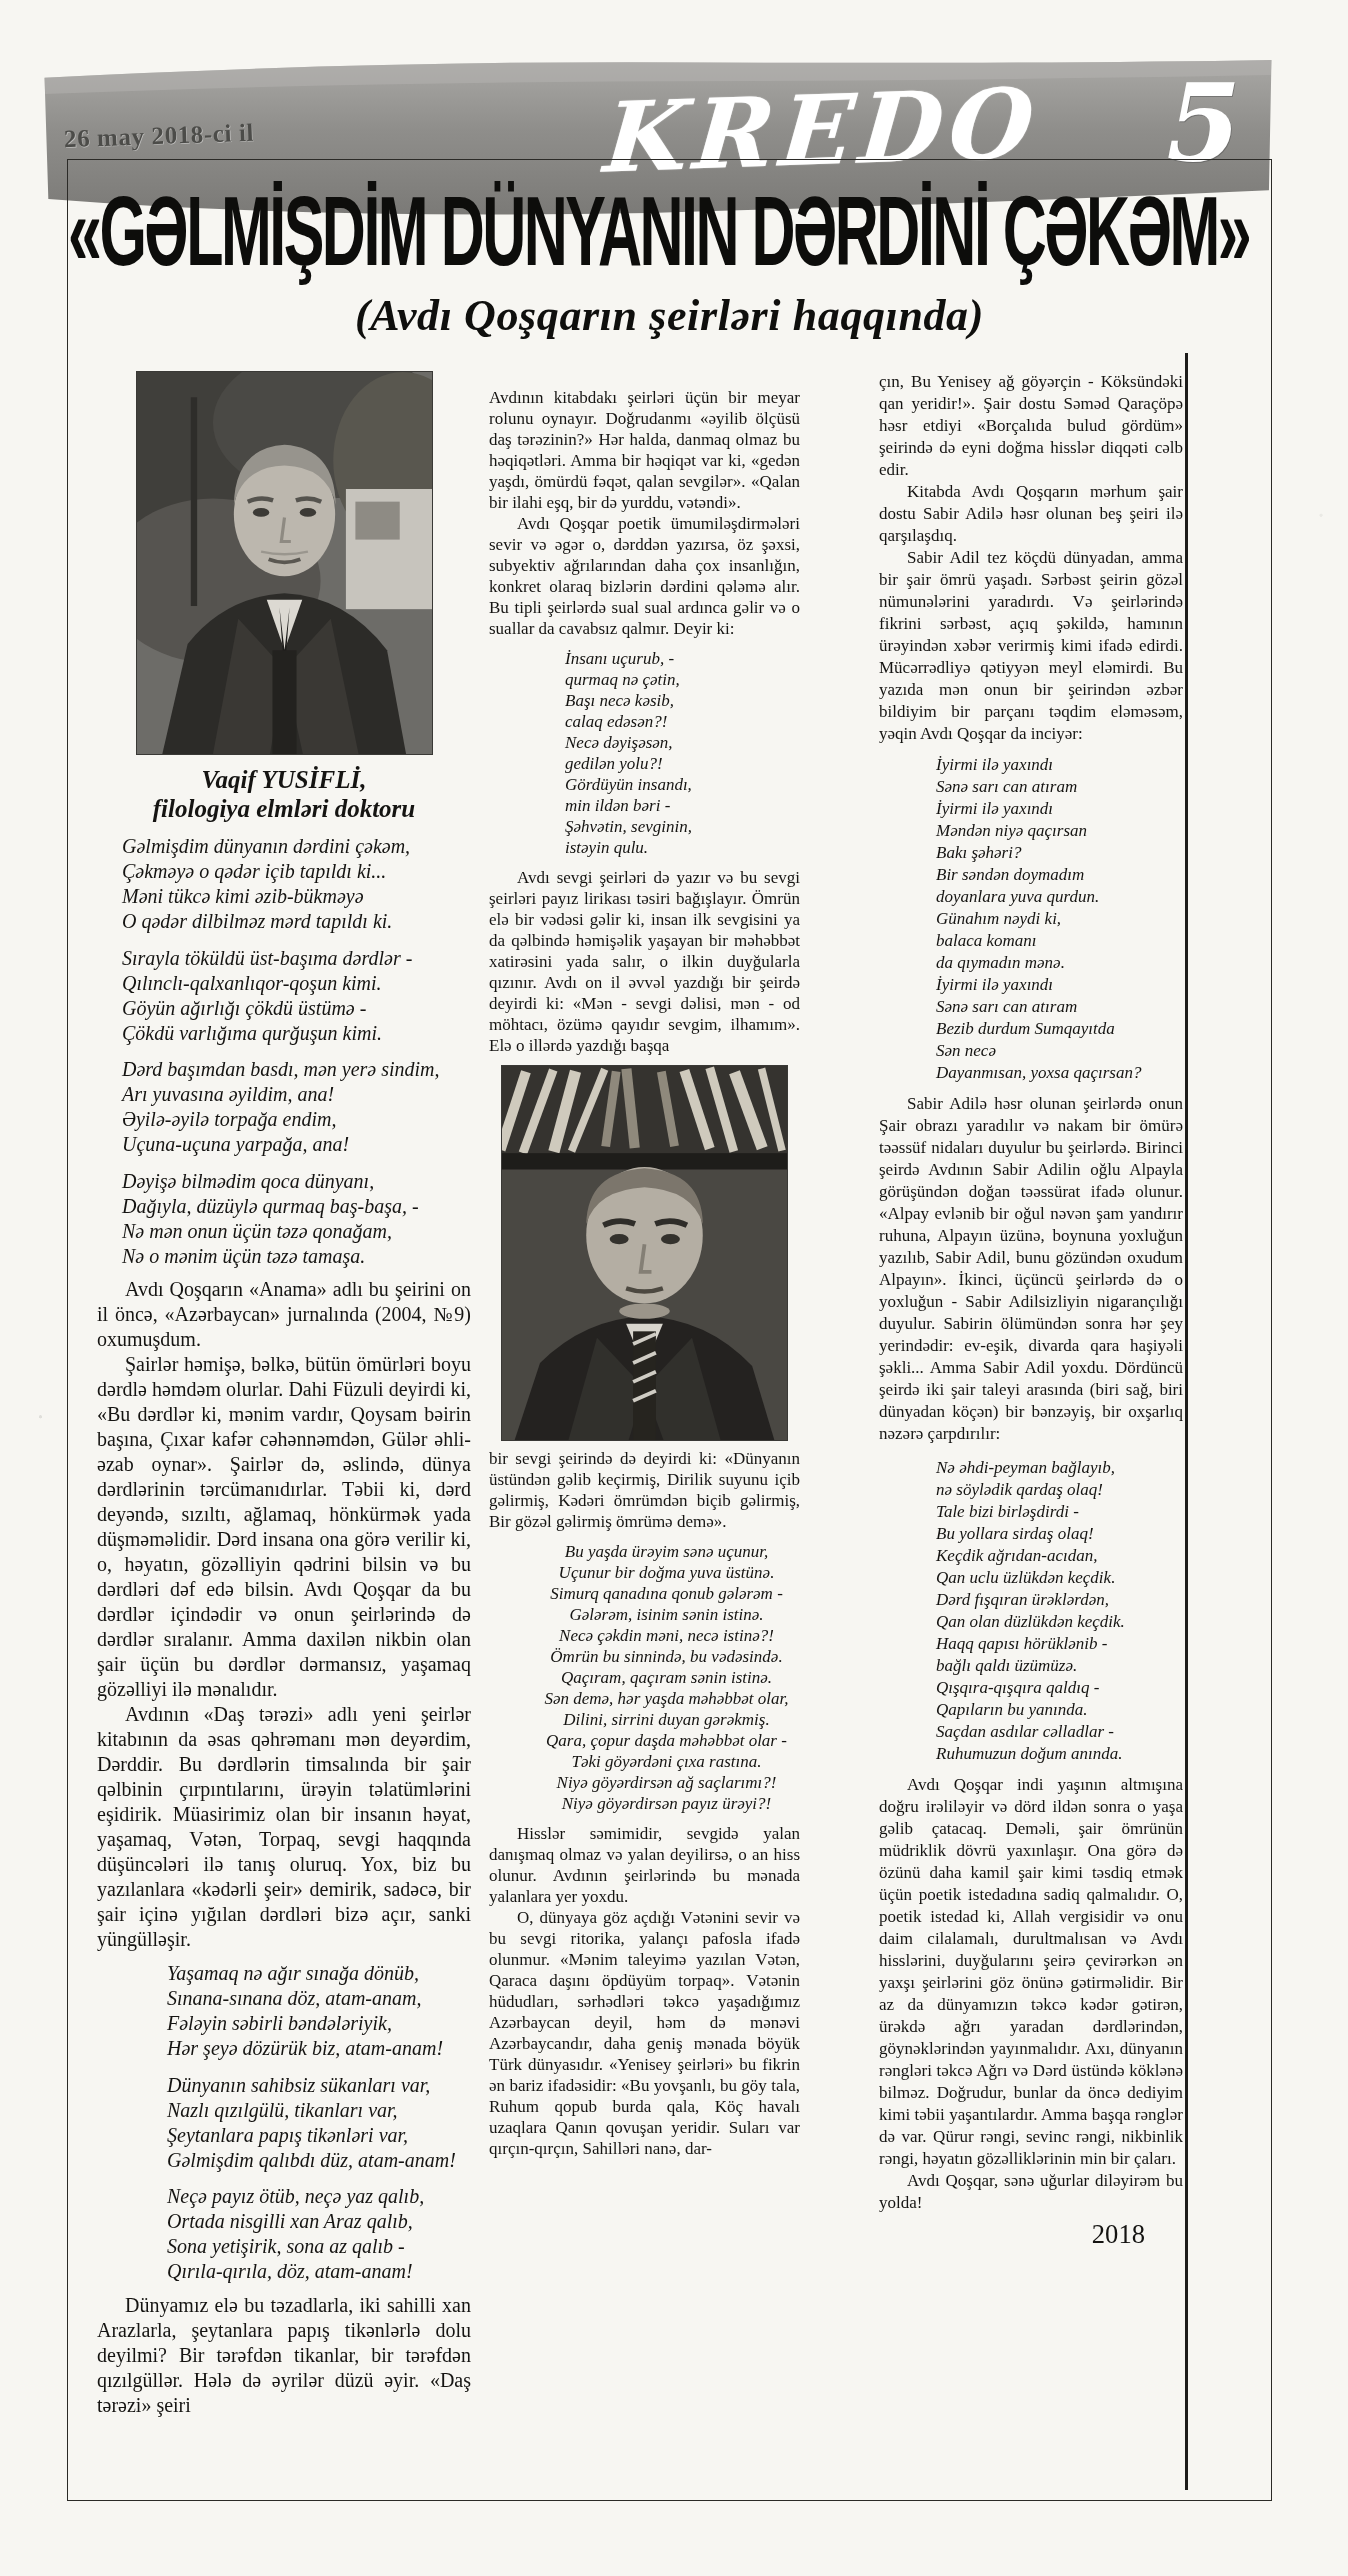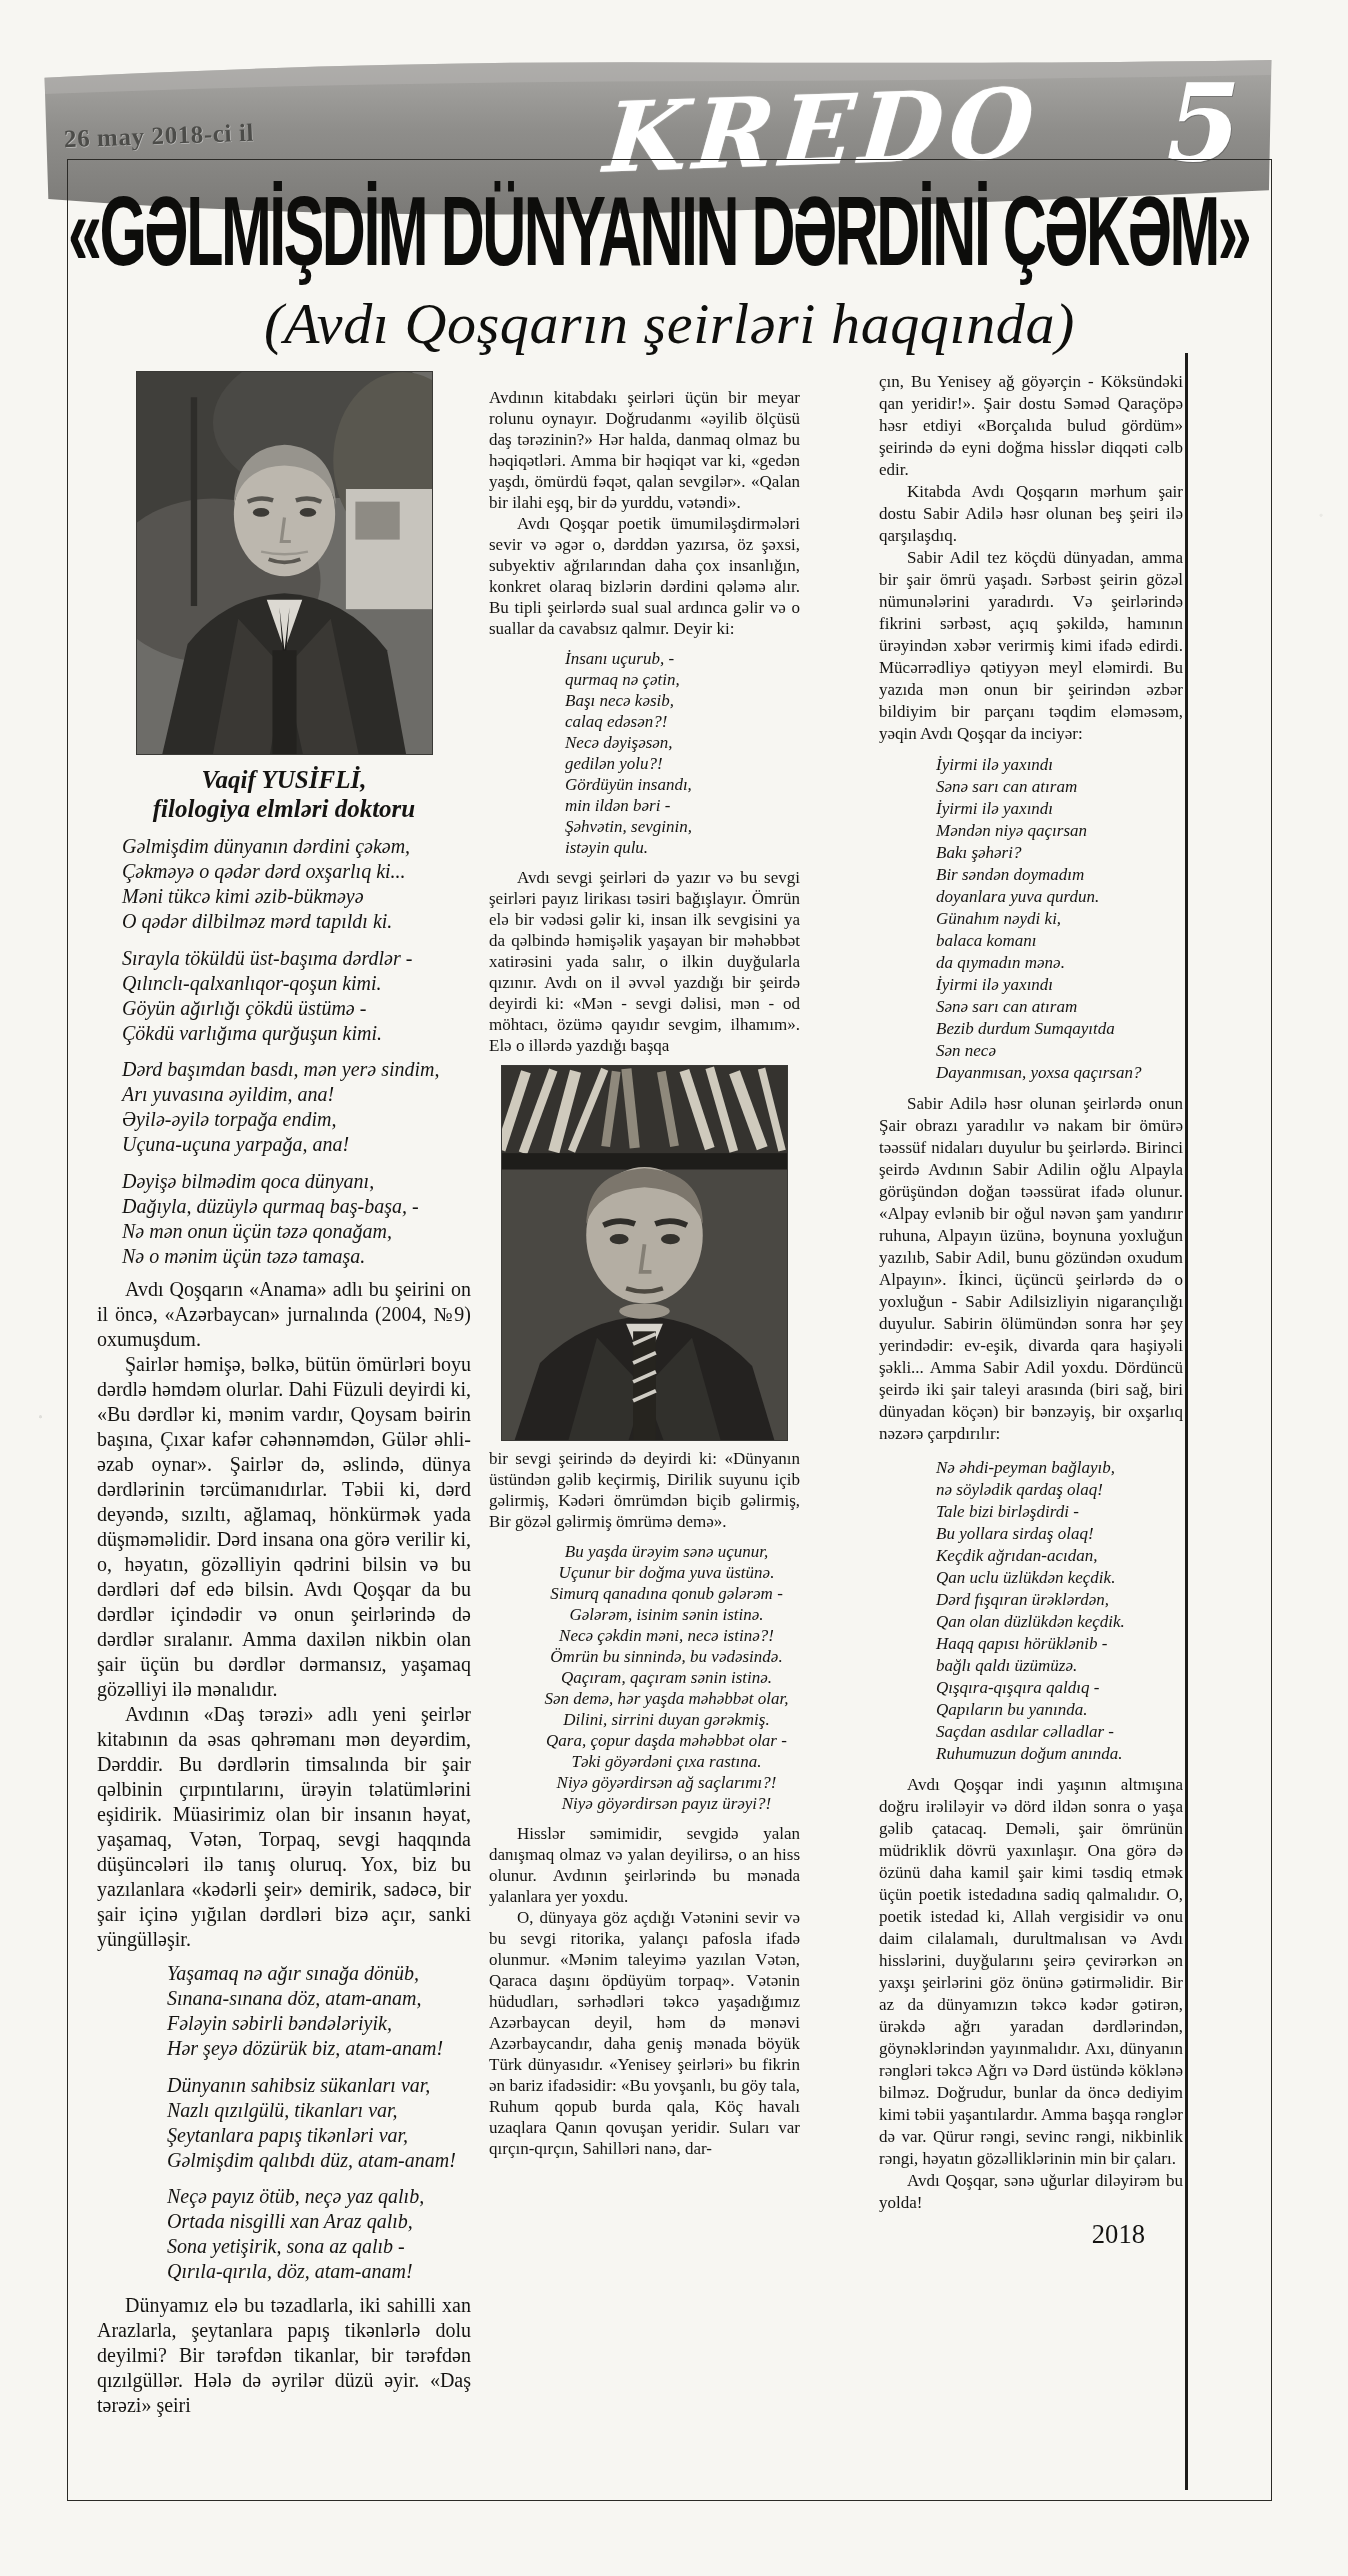--- a/index.html
+++ b/index.html
@@ -22,21 +22,21 @@
             font-style:italic;font-weight:bold;font-size:107px;color:#ffffff;
             text-shadow:0.6px 1.3px 0 rgba(80,80,80,.5);}
   
   .article{position:absolute;left:67px;top:159px;width:1203px;height:2340px;
            border:1.9px solid #2b2a27;}
   .headline{position:absolute;top:14px;left:0;width:100%;white-space:nowrap;}
   .headline span{display:inline-block;transform:scaleY(1.62);transform-origin:top;
                  font-family:"Liberation Sans",sans-serif;font-weight:bold;
                  font-size:61px;letter-spacing:-2.5px;color:#0d0d0b;}
   .subtitle{position:absolute;top:130px;left:0;width:100%;text-align:center;
-            font-style:italic;font-weight:normal;font-size:58px;letter-spacing:0.6px;
+            font-style:italic;font-weight:bold;font-size:44px;letter-spacing:0.6px;
             color:#0f0f0d;white-space:nowrap;}
   .divider{position:absolute;left:1117px;top:193px;width:2.5px;height:2137px;background:#1d1c1a;}
   
   .col{position:absolute;top:211px;height:2115px;overflow:hidden;text-align:justify;}
   .col-1{left:29px;width:374px;font-size:20px;line-height:25px;}
   .col-2{left:421px;width:311px;font-size:17px;line-height:21px;margin-top:16px;}
   .col-3{left:811px;width:304px;font-size:17px;line-height:22px;}
   .para{margin:0;text-indent:28px;}
   .para.noindent{text-indent:0;}
   .poem{font-style:italic;margin:8.9px 0;text-align:left;}
@@ -105,21 +105,21 @@
       <path d="M208,296 Q233,306 258,296" stroke="#5a5751" stroke-width="6" fill="none"></path>
       <path d="M196,284 Q233,292 270,284" stroke="#9a968e" stroke-width="4" fill="none"></path>
     </svg>
   </div>
         <div class="caption">
           <div>Vaqif YUSİFLİ,</div>
           <div>filologiya elmləri doktoru</div>
         </div>
         <div class="poem" style="padding-left: 25px;">
           <div>Gəlmişdim dünyanın dərdini çəkəm,</div>
-          <div>Çəkməyə o qədər dərd oxşarlıq ki...</div>
+          <div>Çəkməyə o qədər içib tapıldı ki...</div>
           <div>Məni tükcə kimi əzib-bükməyə</div>
           <div>O qədər dilbilməz mərd tapıldı ki.</div>
           <div class="stanza-gap"></div>
           <div>Sırayla töküldü üst-başıma dərdlər -</div>
           <div>Qılınclı-qalxanlıqor-qoşun kimi.</div>
           <div>Göyün ağırlığı çökdü üstümə -</div>
           <div>Çökdü varlığıma qurğuşun kimi.</div>
           <div class="stanza-gap"></div>
           <div>Dərd başımdan basdı, mən yerə sindim,</div>
           <div>Arı yuvasına əyildim, ana!</div>

